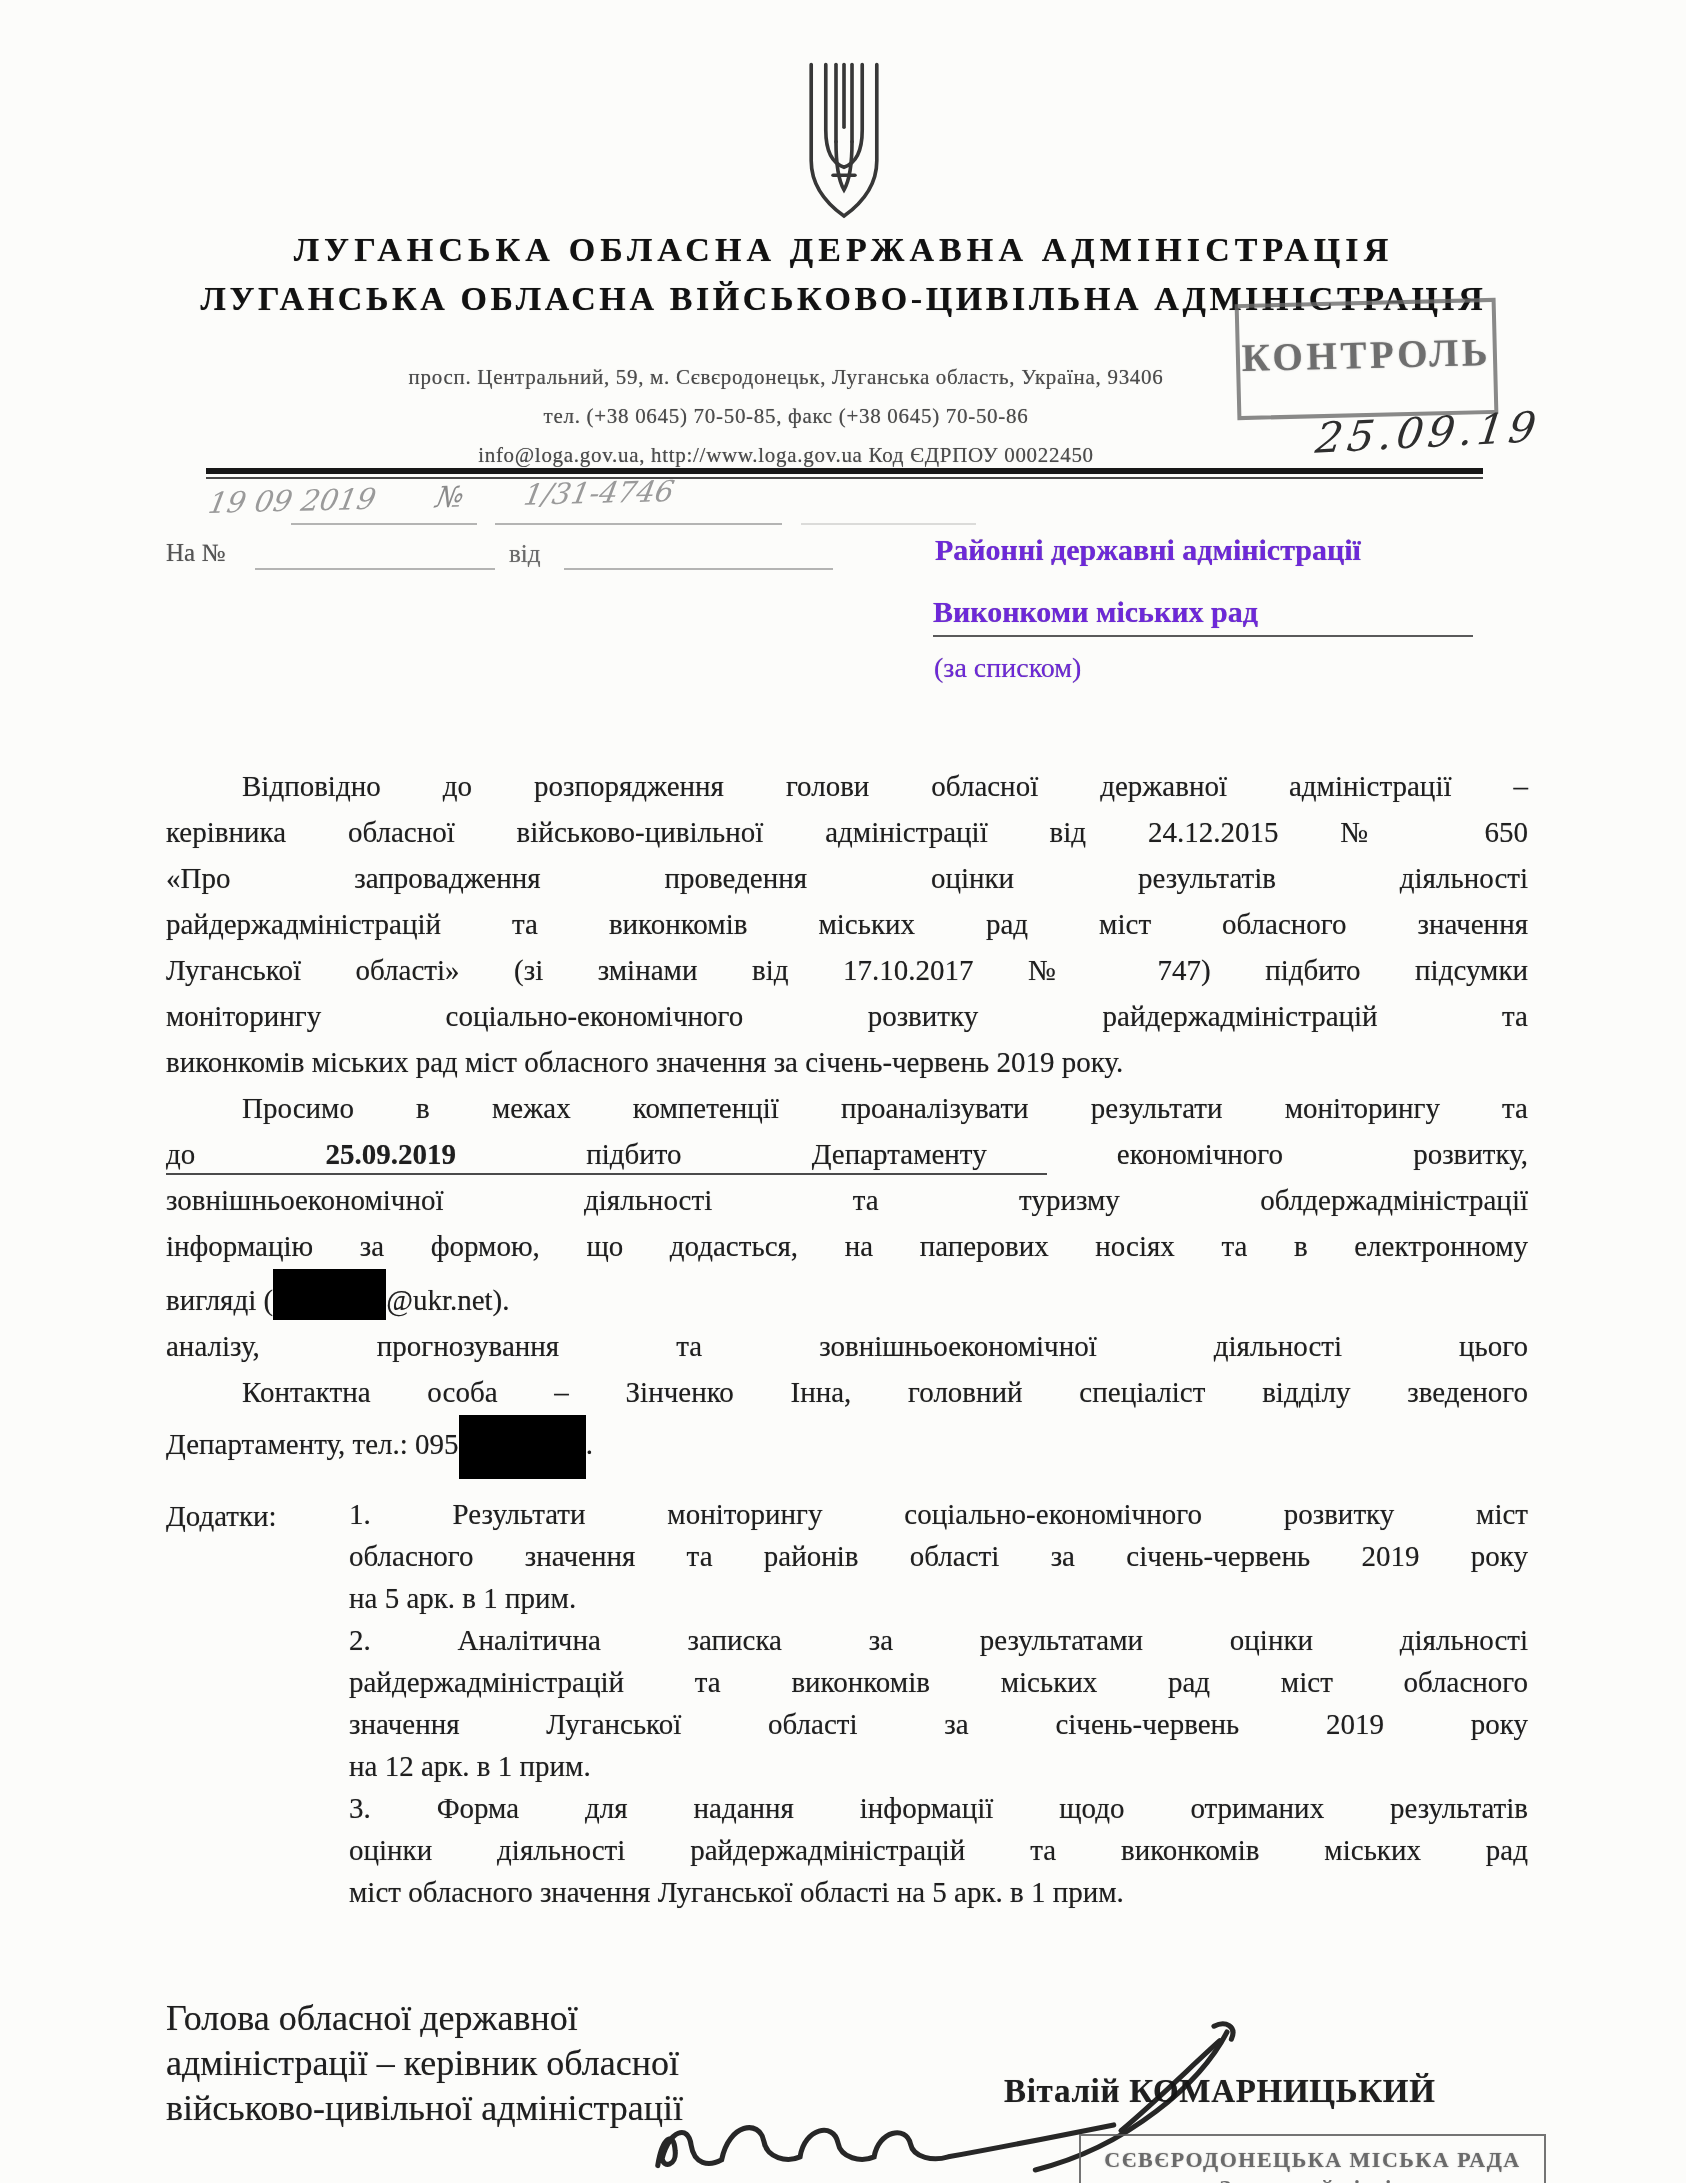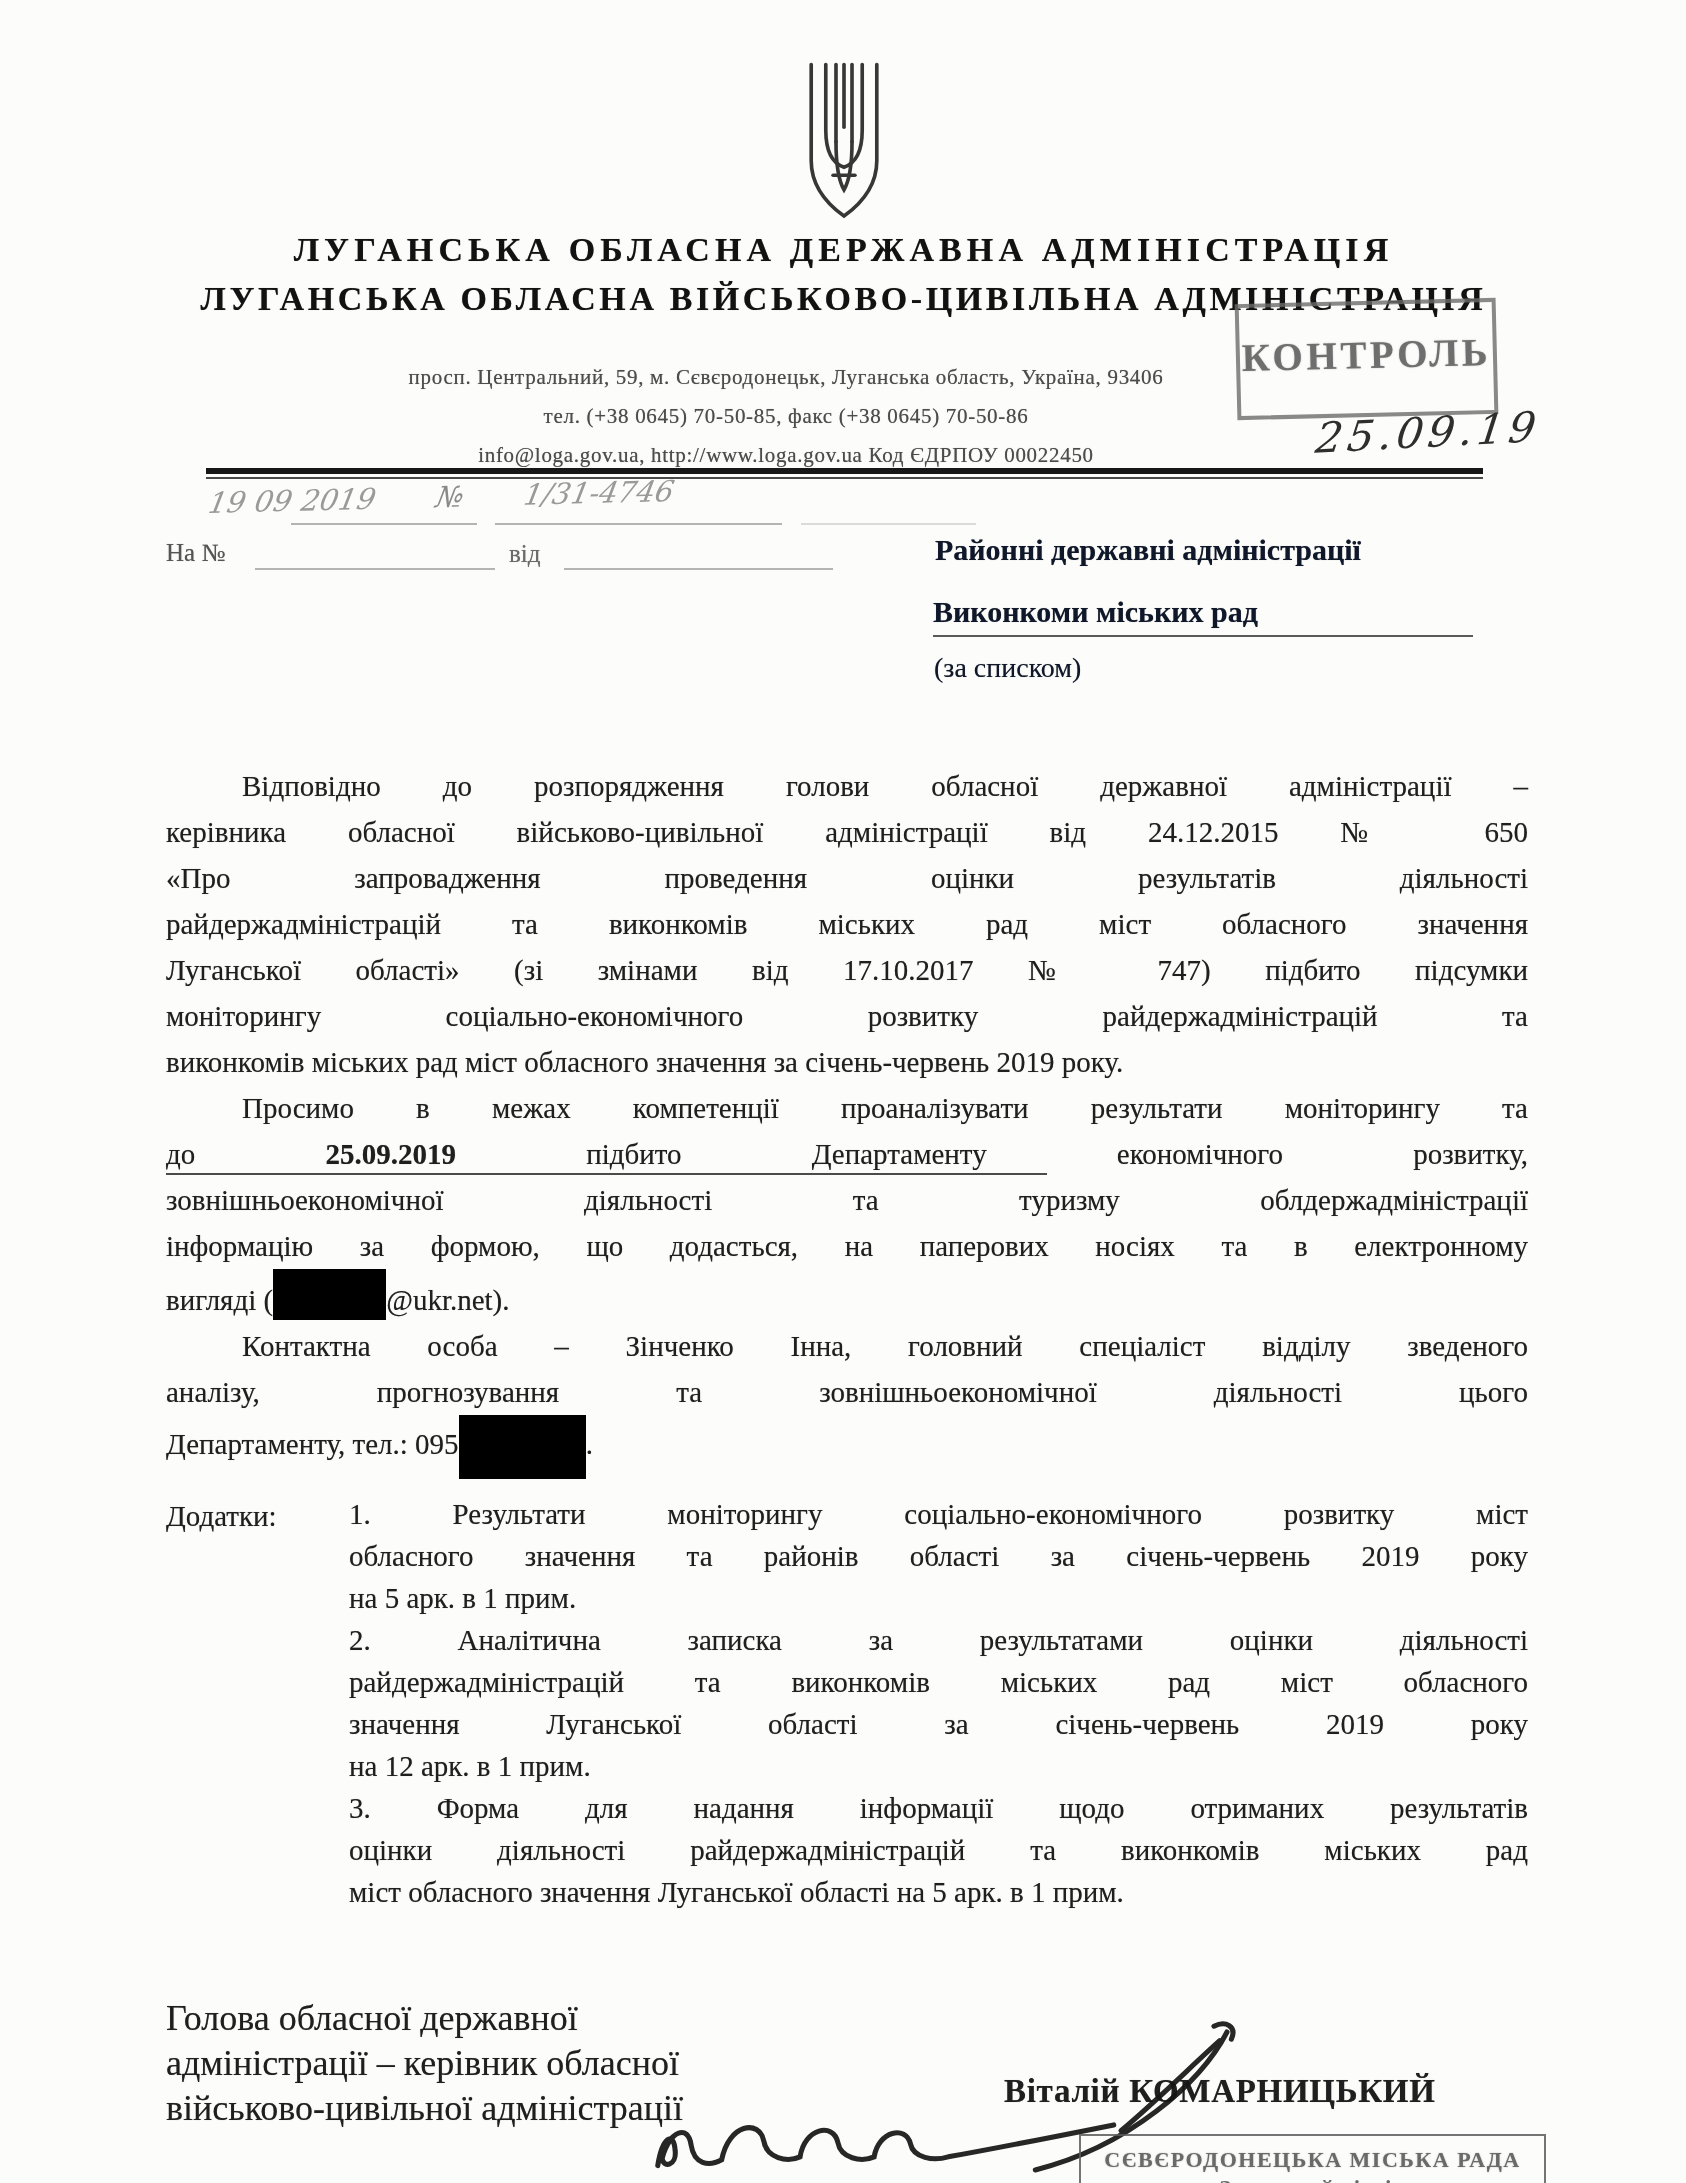--- a/index.html
+++ b/index.html
@@ -41,21 +41,21 @@
 
   
   .hw-faint{
     font-family:"DejaVu Serif",serif; font-style:italic; color:#9a9a9a;
     transform:skewX(-12deg) rotate(-1.5deg); font-size:29px; white-space:nowrap;
   }
   .ref-ul{ height:2.2px; background:#8e8e8e; opacity:.65; }
   .formtext{ font-size:25px; color:#555; white-space:nowrap; }
 
   
-  .rcp{ font-size:30px; font-weight:bold; color:#0f172a; white-space:nowrap; }
+  .rcp{ font-size:30px; font-weight:bold; color:#6d28d9; white-space:nowrap; }
   #rcp-l2{ width:540px; border-bottom:2.2px solid #5a5a5a; padding-bottom:5.8px; }
   #rcp-l3{ font-size:28px; font-weight:normal; }
 
   
   #body-text{ left:166px; top:763px; width:1362px; font-size:29px; line-height:46px; }
   .tline{ text-align:justify; text-align-last:justify; }
   .tline.last{ text-align-last:left; }
   .jl{ text-align:justify; text-align-last:justify; }
   .ll{ text-align:left; }
   .ind{ text-indent:76px; }
@@ -153,22 +153,22 @@
       <span>до</span>
       <span class="bdate">25.09.2019</span>
       <span>підбито Департаменту економічного розвитку,</span>
     </div>
     <div class="jl">зовнішньоекономічної діяльності та туризму облдержадміністрації</div>
     <div class="jl">інформацію за формою, що додасться, на паперових носіях та в електронному</div>
     <div class="ll">
       <span>вигляді (</span><span class="redact" id="redact-email"></span><span>@ukr.net).</span>
     </div>
 
+    <div class="jl">аналізу,   прогнозування   та   зовнішньоекономічної   діяльності   цього</div>
     <div class="jl ind">Контактна особа – Зінченко Інна, головний спеціаліст відділу зведеного</div>
-    <div class="jl">аналізу,   прогнозування   та   зовнішньоекономічної   діяльності   цього</div>
     <div class="ll">
       <span>Департаменту, тел.: 095</span><span class="redact" id="redact-phone"></span><span>.</span>
     </div>
   </div>
   <div class="abs" id="p2-ul"></div>
 
   <div class="abs scan" id="attach">
     <div id="attach-label">Додатки:</div>
     <div id="attach-items">
       <div>

